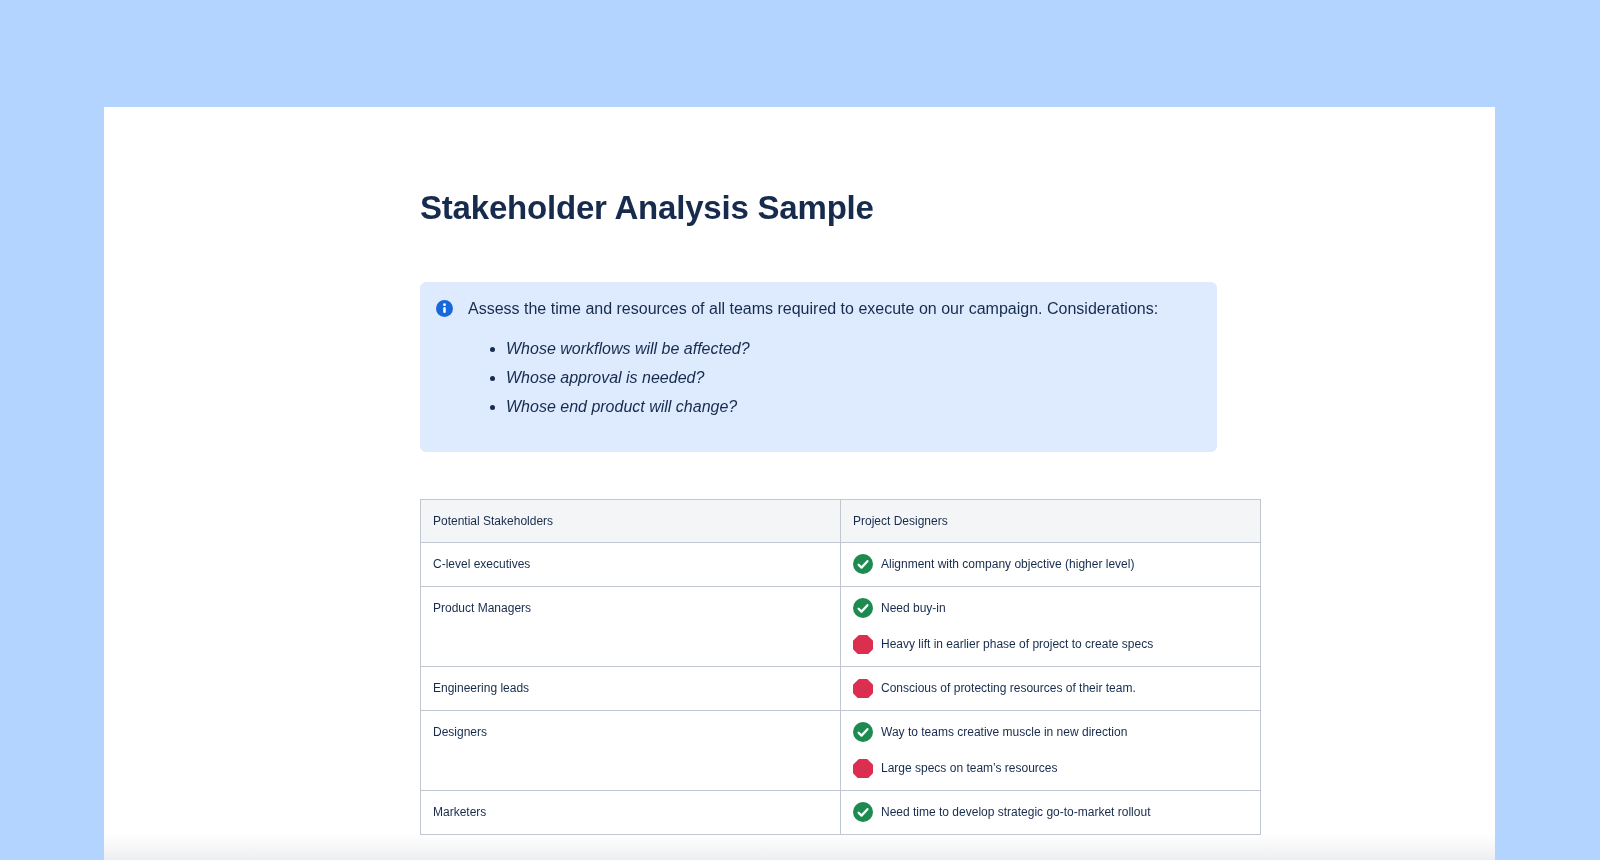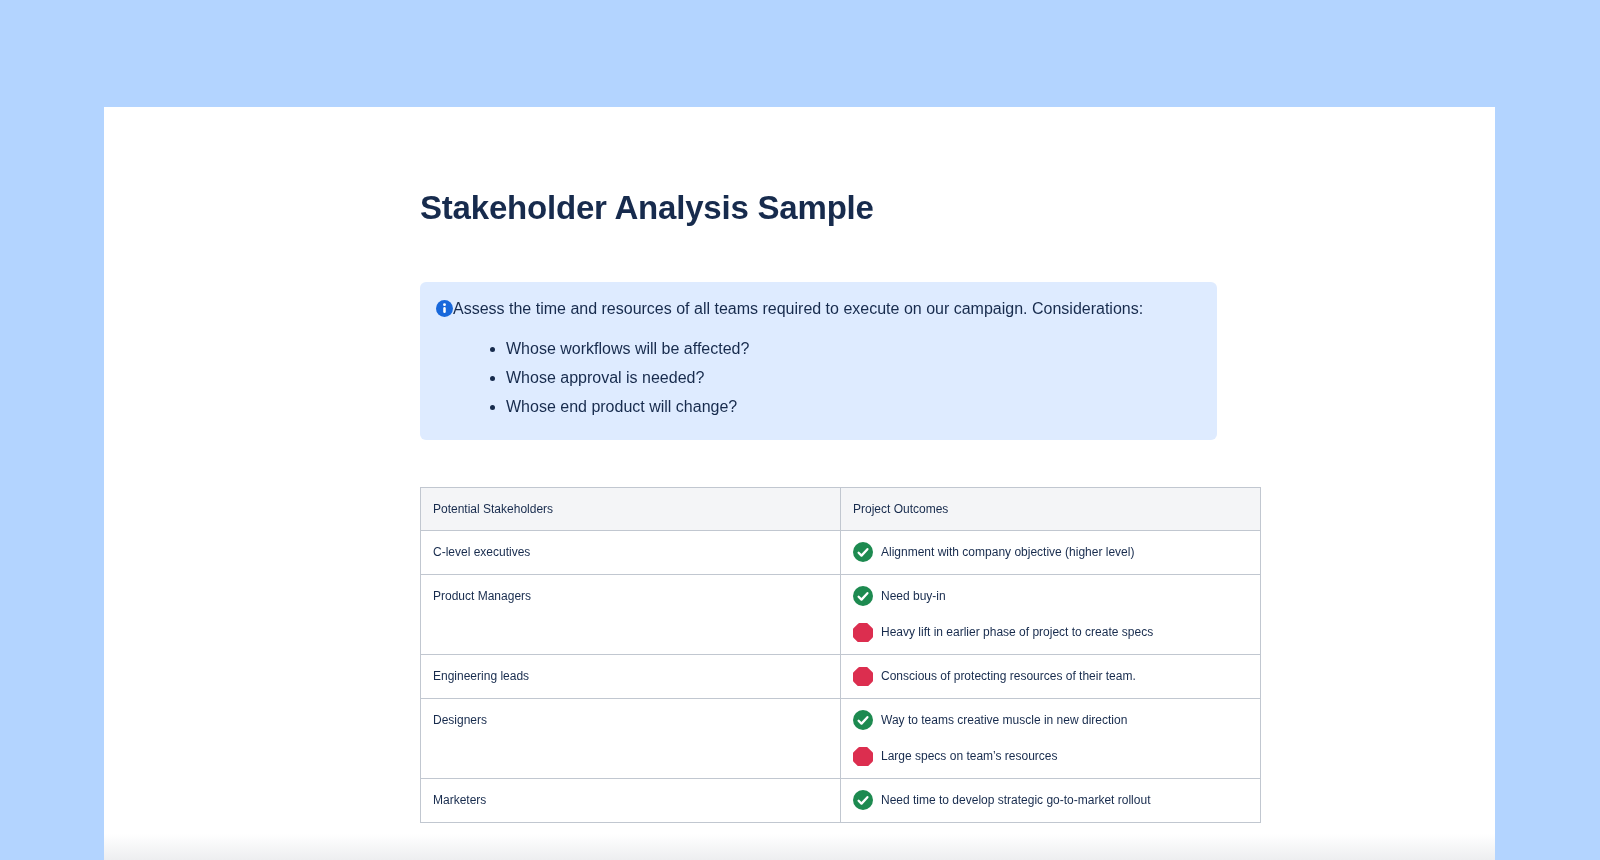--- a/index.html
+++ b/index.html
@@ -34,34 +34,35 @@
   }
   .info-panel {
     margin-top: 54px;
     background: var(--panel-bg, #DEEBFF);
     border-radius: 6px;
     padding: 15px 16px 19px 16px;
   }
   .panel-lead {
     display: flex;
     align-items: flex-start;
-    gap: 0;
+    gap: 15px;
     font-size: 16px;
     line-height: 24px;
   }
   .info-icon {
     flex: none;
     width: 17px; height: 17px;
     margin-top: 3px;
     display: inline-block;
   }
   .info-icon svg { display: block; width: 100%; height: 100%; }
   .panel-bullets {
-    margin: 13px 0 0 0;
+    margin: 13px 0 12px 0;
     padding-left: 70px;
+    font-style: italic;
   }
   .panel-bullets li {
     font-size: 16px;
     line-height: 29px;
   }
   .stakeholder-table {
     margin-top: 47px;
     width: 841px;
     border-collapse: collapse;
     table-layout: fixed;
@@ -125,21 +126,21 @@
           <li>Whose workflows will be affected?</li>
           <li>Whose approval is needed?</li>
           <li>Whose end product will change?</li>
         </ul>
     </div>
 
     <table class="stakeholder-table">
       <thead>
         <tr>
             <th>Potential Stakeholders</th>
-            <th>Project Outcomes</th>
+            <th>Project Designers</th>
           </tr>
       </thead>
       <tbody>
           <tr>
             <td class="stakeholder-cell">C-level executives</td>
             <td>
               <div class="outcome-line">
                 <span class="outcome-icon">
                   <svg viewBox="0 0 20 20" aria-hidden="true">
                     <circle cx="10" cy="10" r="10" fill="var(--check-icon, #1D8A50)"></circle>

